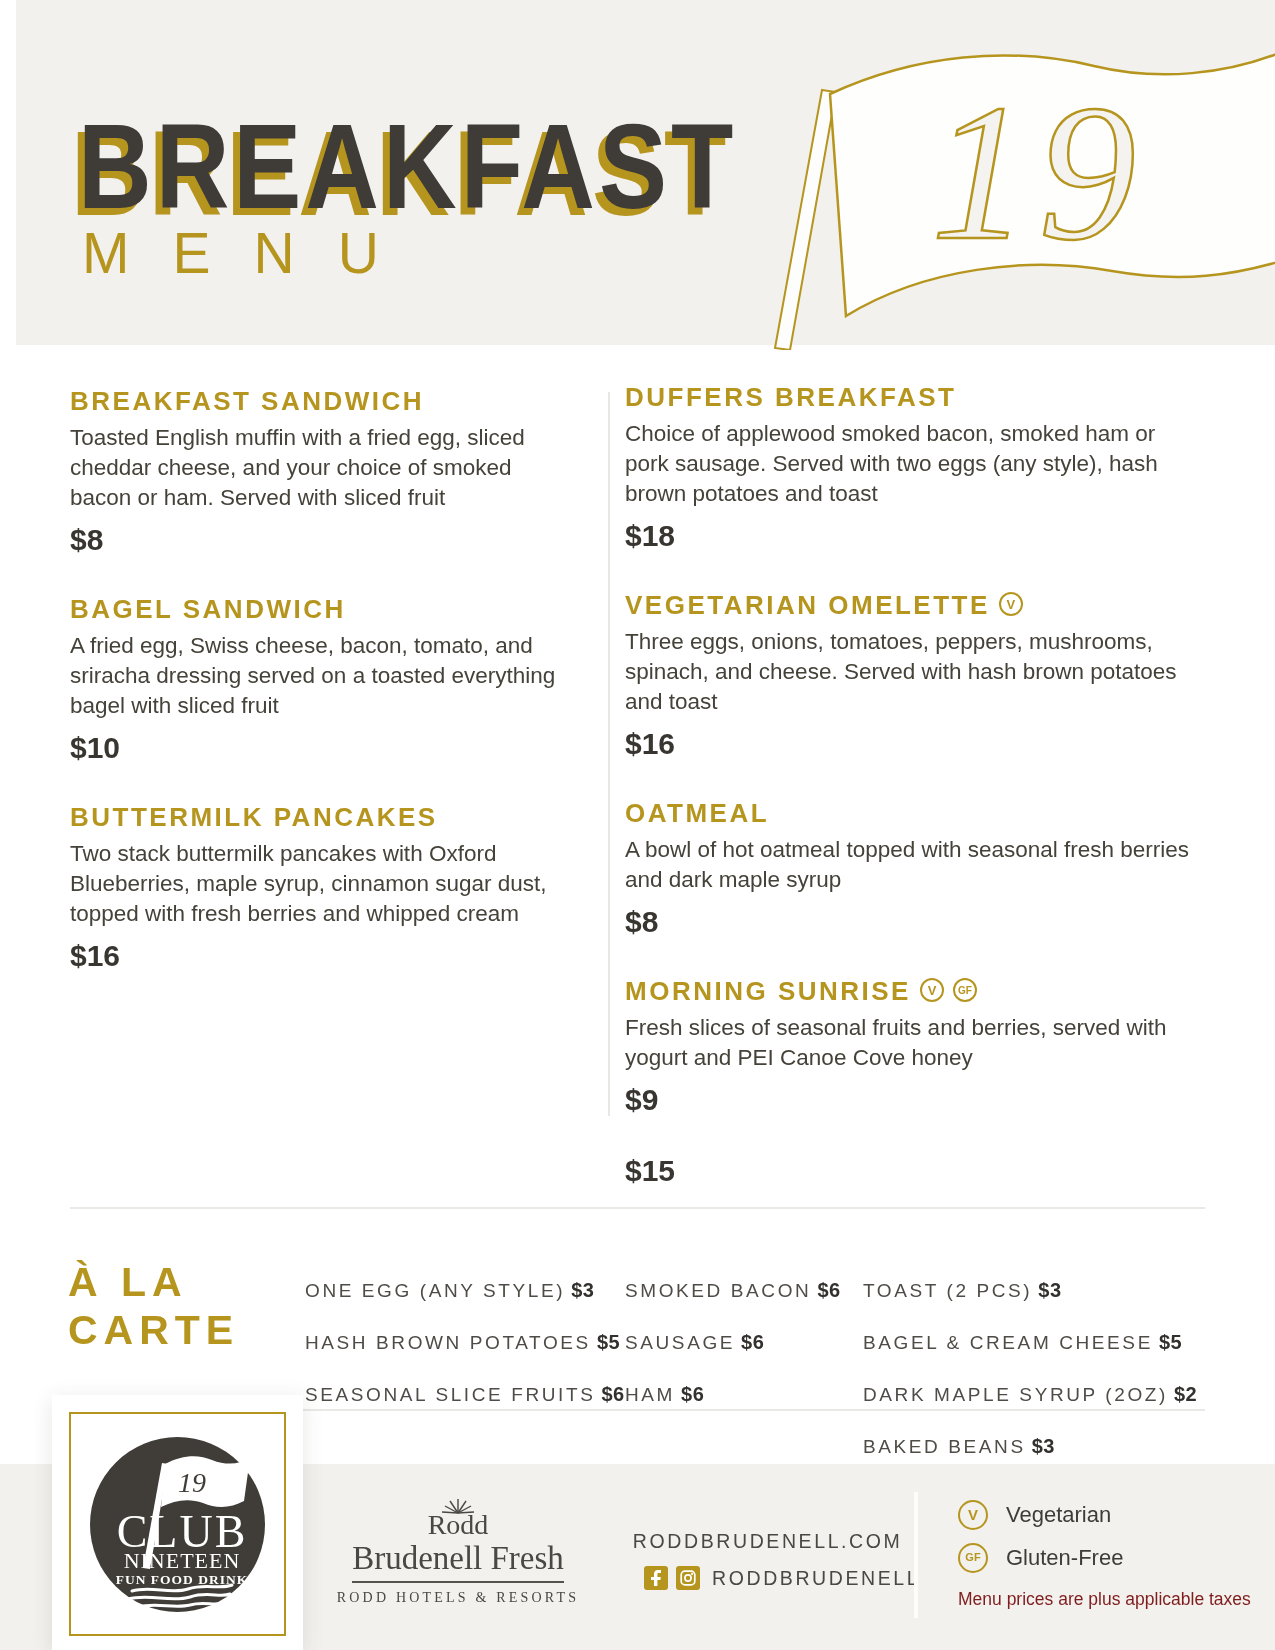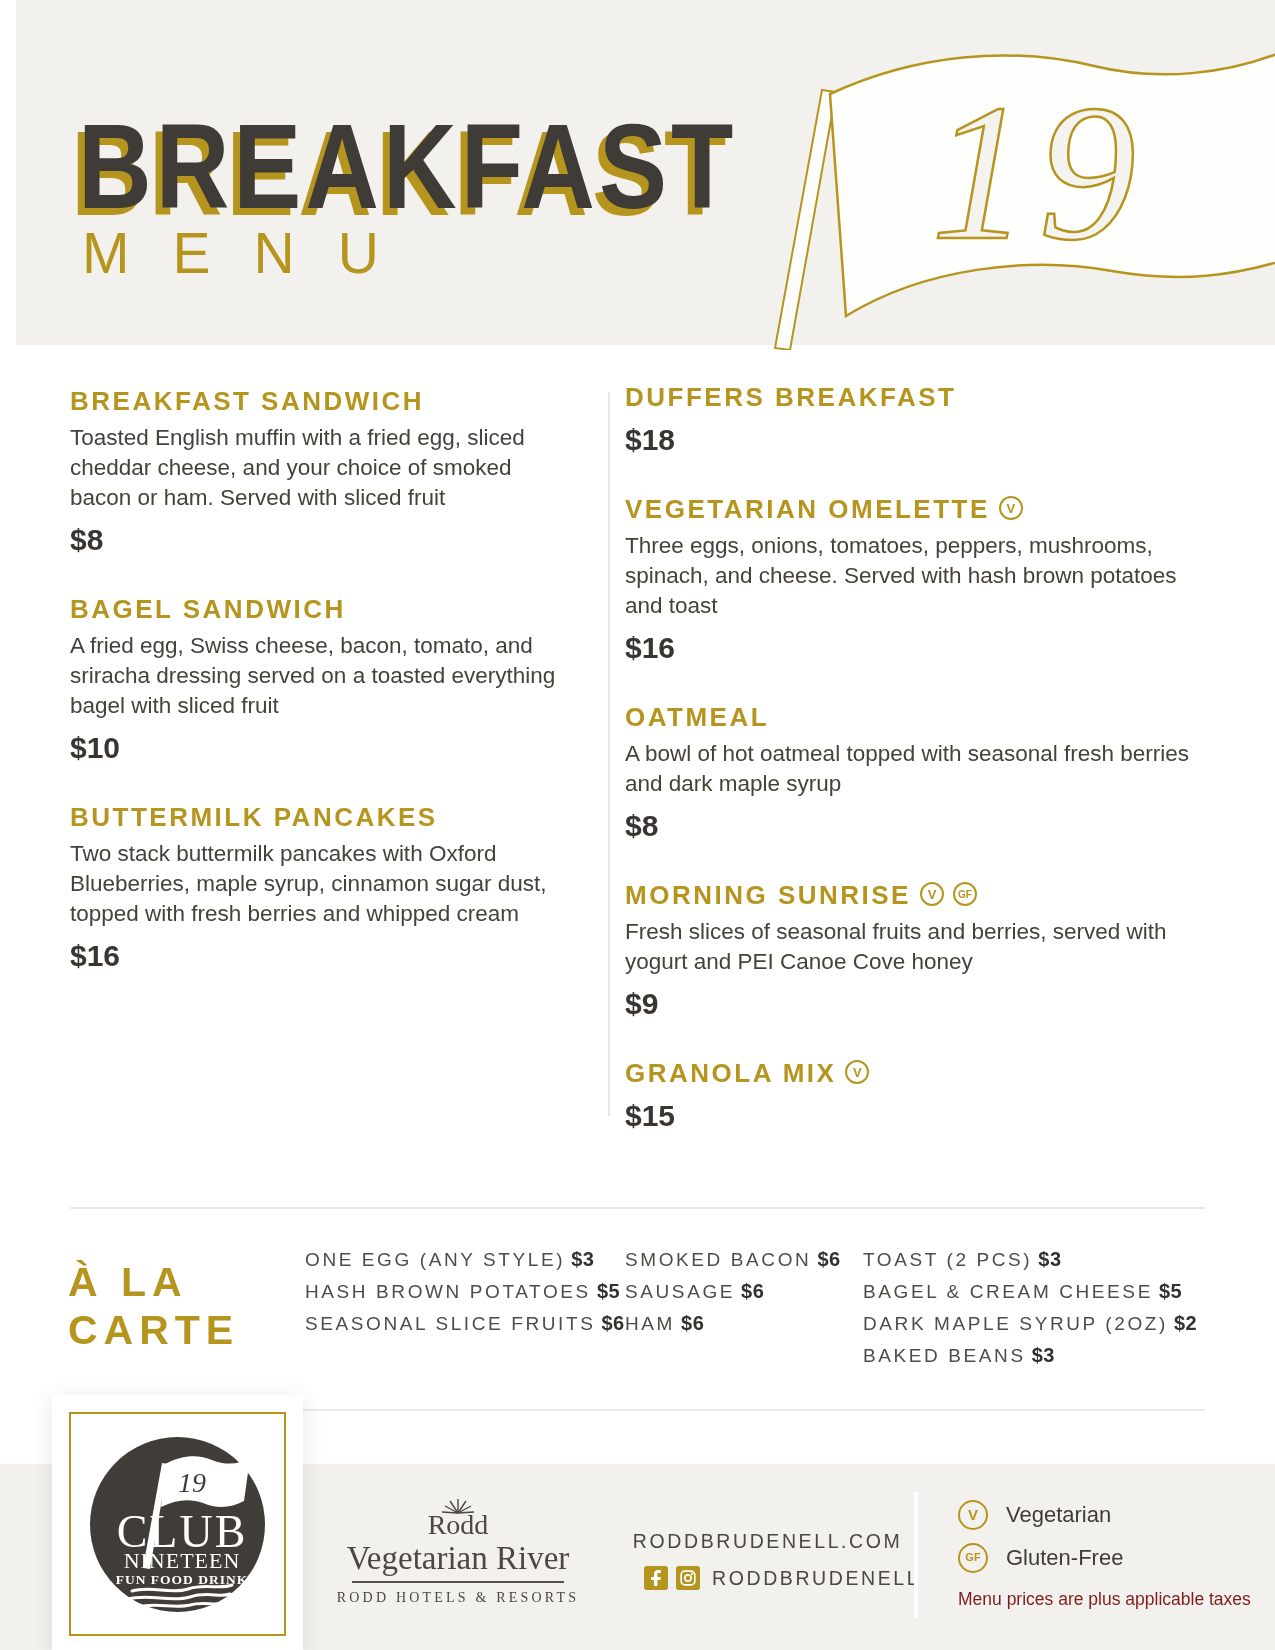--- a/index.html
+++ b/index.html
@@ -55,21 +55,21 @@
   
   .hr1, .hr2 { position:absolute; left:70px; width:1135px; height:2px; background:#eae9e6; }
   .hr1 { top:1207px; } .hr2 { top:1409px; }
   .ala-title {
     position:absolute; left:68px; top:1258px;
     font-size:41px; font-weight:900; letter-spacing:6px; line-height:48px;
     color:#b6951f;
   }
   .ala-col { position:absolute; top:1250px; }
   .ala-col.c1 { left:305px; } .ala-col.c2 { left:625px; } .ala-col.c3 { left:863px; }
-  .ala-row { height:32px; line-height:19px; white-space:nowrap; }
+  .ala-row { height:32px; line-height:40px; white-space:nowrap;margin-top:20px; }
   .ala-label { font-size:19px; letter-spacing:2.6px; color:#4f4c47; }
   .ala-price { font-size:20px; font-weight:800; color:#33312d; margin-left:6px; letter-spacing:0.5px; }
   
   .footer-band {
     position:absolute; left:0; top:1464px; width:1275px; height:186px;
     background:#f2f1ee;
   }
   .club-card {
     position:absolute; left:52px; top:1395px; width:251px; height:255px;
     background:#ffffff; box-shadow:0 4px 20px rgba(60,55,45,0.12); z-index:5;
@@ -143,39 +143,39 @@
   <div class="menu-item">
     <h3 class="item-name"><span>BUTTERMILK PANCAKES</span></h3>
     <p class="item-desc">Two stack buttermilk pancakes with Oxford Blueberries, maple syrup, cinnamon sugar dust, topped with fresh berries and whipped cream</p>
     <div class="item-price">$16</div>
   </div>
 </div>
 
 <div class="col-right">
   <div class="menu-item">
     <h3 class="item-name"><span>DUFFERS BREAKFAST</span></h3>
+    <p class="item-desc">Choice of applewood smoked bacon, smoked ham or pork sausage. Served with two eggs (any style), hash brown potatoes and toast</p>
     <div class="item-price">$18</div>
   </div>
   <div class="menu-item">
     <h3 class="item-name"><span>VEGETARIAN OMELETTE</span><span class="badge">V</span></h3>
     <p class="item-desc">Three eggs, onions, tomatoes, peppers, mushrooms, spinach, and cheese. Served with hash brown potatoes and toast</p>
     <div class="item-price">$16</div>
   </div>
   <div class="menu-item">
     <h3 class="item-name"><span>OATMEAL</span></h3>
     <p class="item-desc">A bowl of hot oatmeal topped with seasonal fresh berries and dark maple syrup</p>
     <div class="item-price">$8</div>
   </div>
   <div class="menu-item">
     <h3 class="item-name"><span>MORNING SUNRISE</span><span class="badge">V</span><span class="badge gf">GF</span></h3>
     <p class="item-desc">Fresh slices of seasonal fruits and berries, served with yogurt and PEI Canoe Cove honey</p>
     <div class="item-price">$9</div>
   </div>
   <div class="menu-item">
-    <h3 class="item-name"><span>GRANOLA MIX</span><span class="badge">V</span></h3>
     <div class="item-price">$15</div>
   </div>
 </div>
 
 <div class="hr1"></div>
 
 <div class="ala-title">
   <div>À LA</div>
   <div>CARTE</div>
 </div>
@@ -225,21 +225,21 @@
       <line x1="17" y1="15" x2="17" y2="1"></line>
       <line x1="17" y1="15" x2="9" y2="3"></line>
       <line x1="17" y1="15" x2="25" y2="3"></line>
       <line x1="17" y1="15" x2="4" y2="8"></line>
       <line x1="17" y1="15" x2="30" y2="8"></line>
       <line x1="17" y1="15" x2="1" y2="14"></line>
       <line x1="17" y1="15" x2="33" y2="14"></line>
     </g>
   </svg>
   <div class="rodd-name">Rodd</div>
-  <div class="rodd-property">Vegetarian River</div>
+  <div class="rodd-property">Brudenell Fresh</div>
   <div class="rodd-rule"></div>
   <div class="rodd-tagline">RODD HOTELS &amp; RESORTS</div>
 </div>
 
 <div class="web-social">
   <div class="website">RODDBRUDENELL.COM</div>
   <div class="social-row">
     <span class="social-icon">
       <svg width="14" height="16" viewBox="0 0 14 16">
           <path d="M9 3 h3 V0 H9 C6.5 0 5 1.6 5 4 v3 H2 v3 h3 v6 h3.4 v-6 h3 l0.4-3 H8.4 V4.2 C8.4 3.4 8.6 3 9 3 Z" fill="#ffffff"></path>

